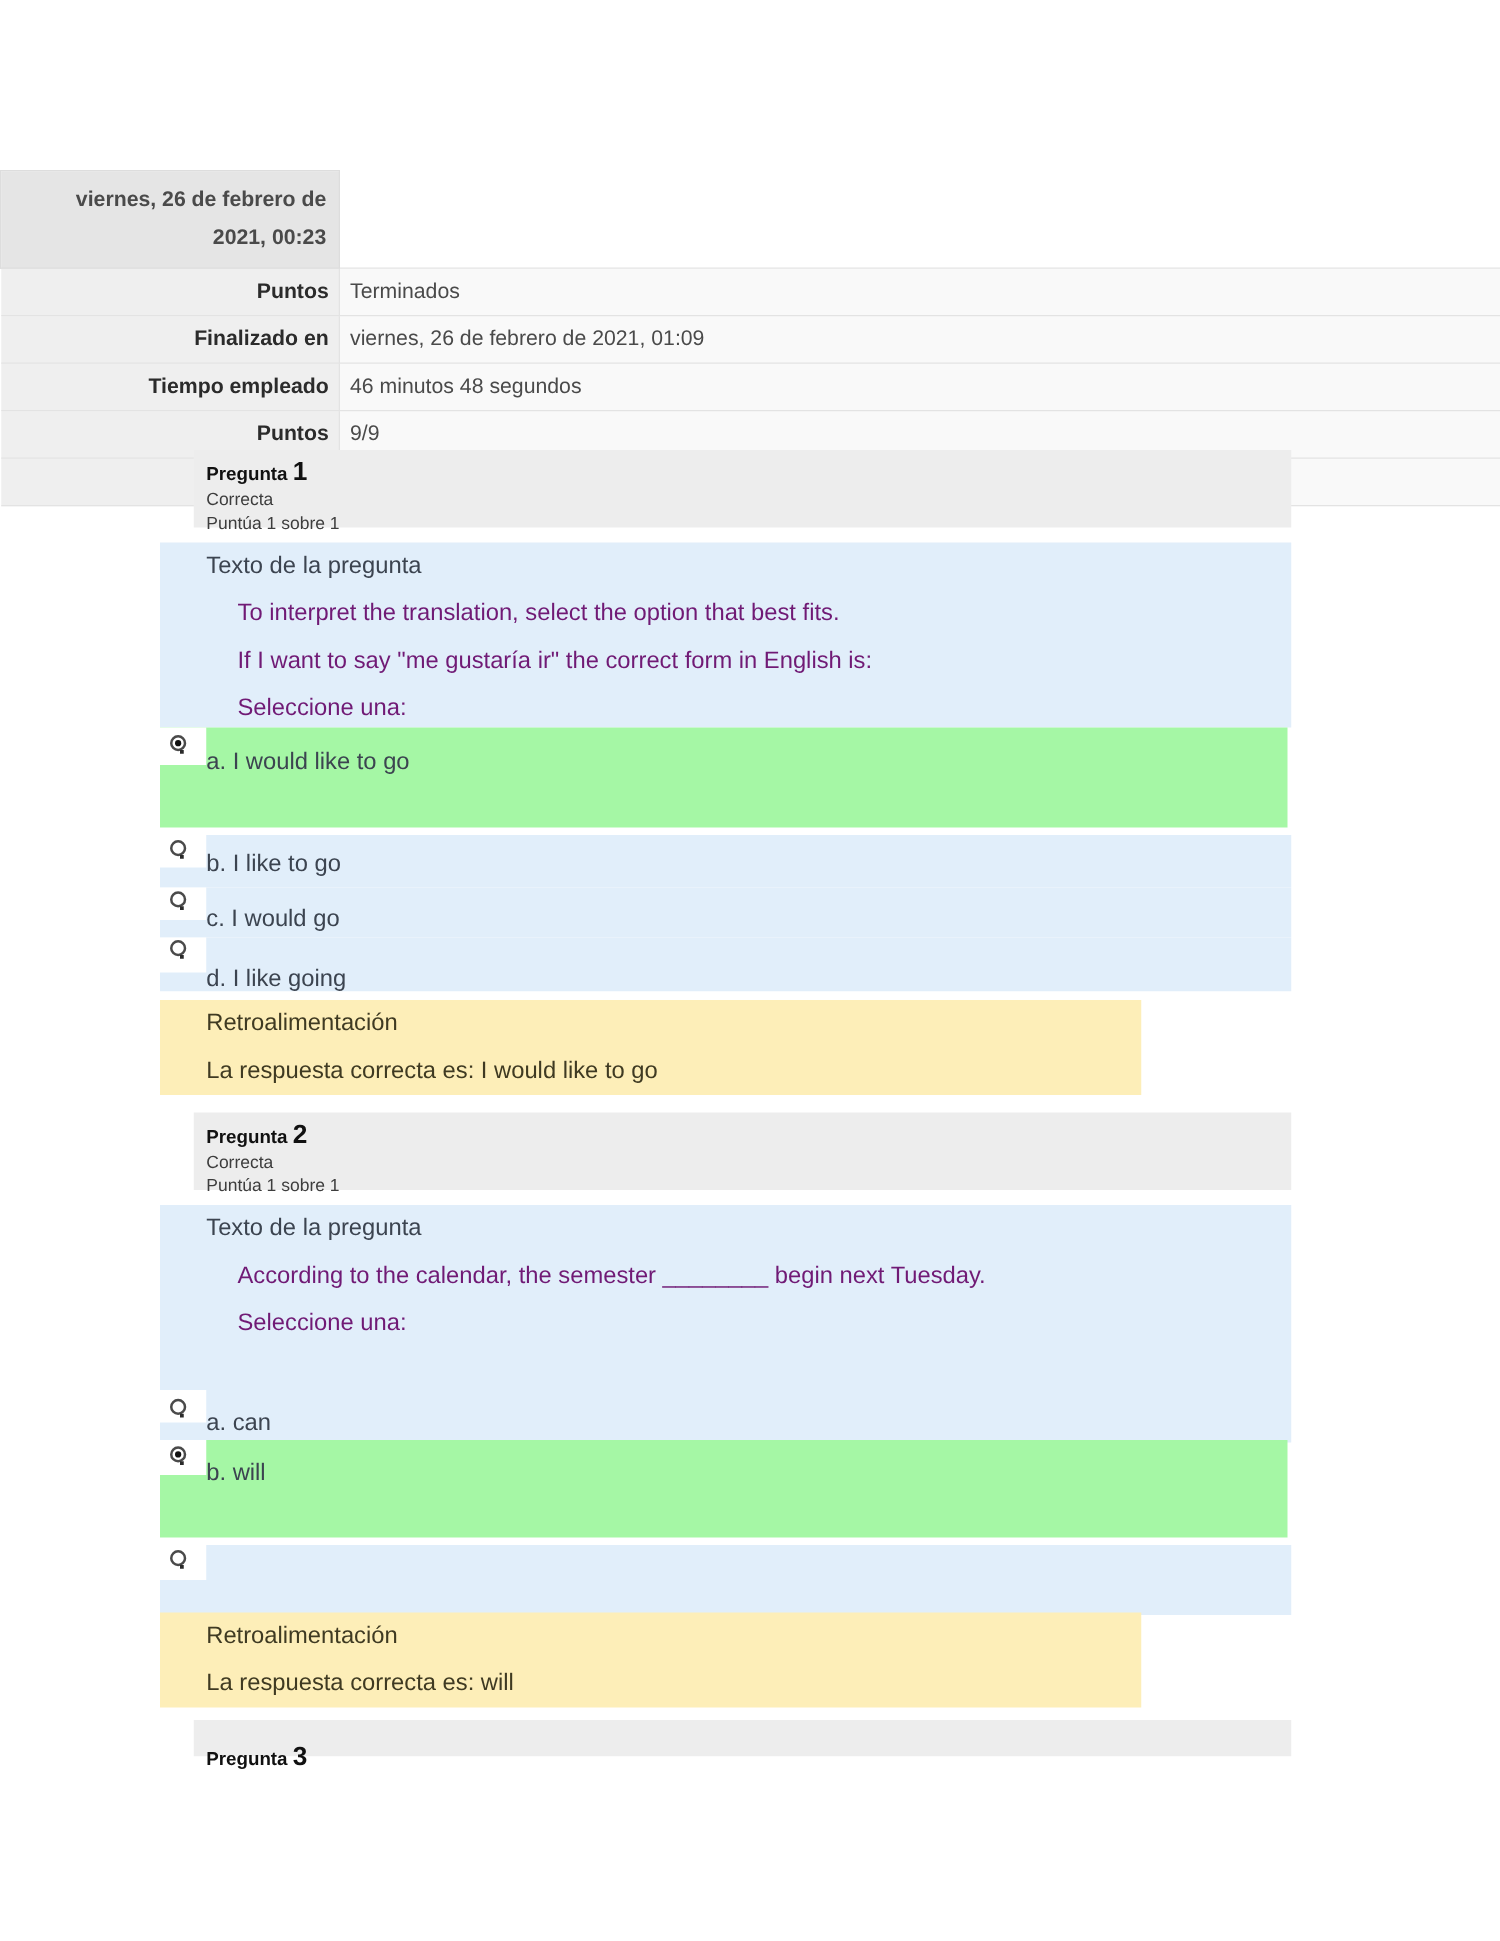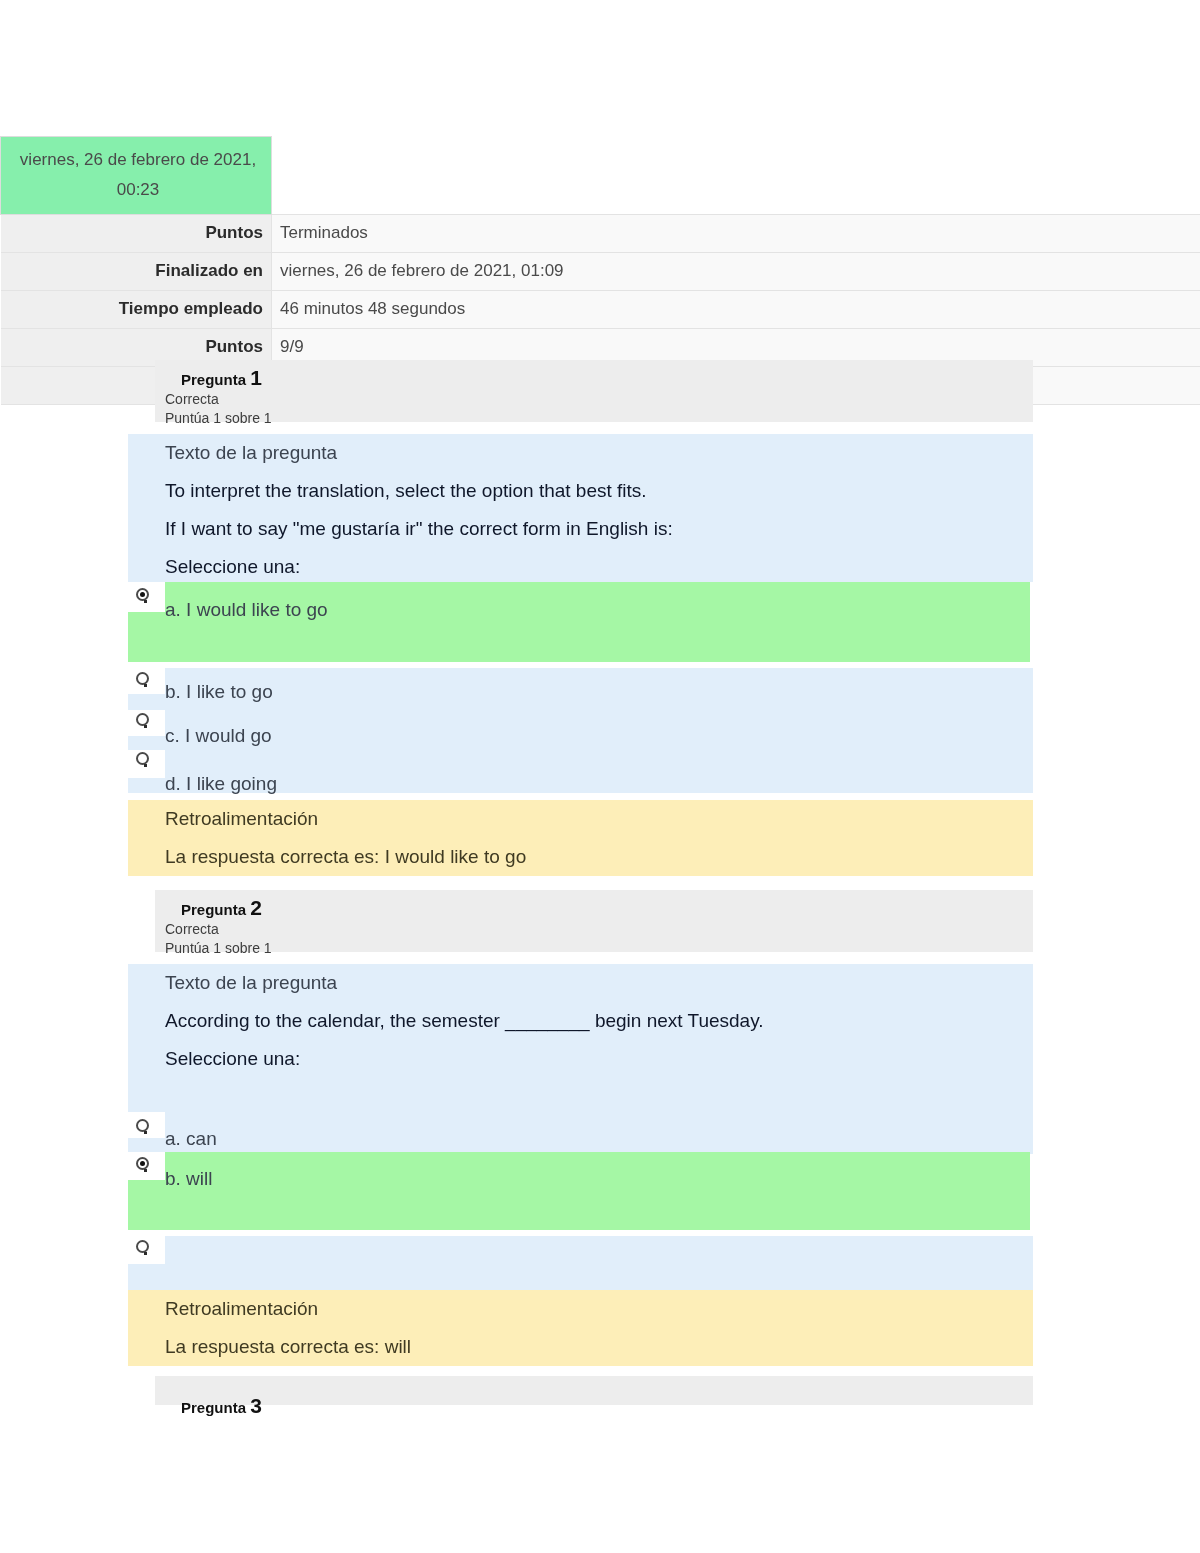--- a/index.html
+++ b/index.html
@@ -46,24 +46,24 @@
   }
   td.sum-value {
     background: #f9f9f9;
     color: #4a4a4a;
     padding-left: 12px;
   }
   td.sum-value b { color: #333; }
 
   tr.started td.started-cell {
     width: 246px;
-    background: #86efac;
+    background: #e5e5e5;
     border: 1px solid #dddddd;
-    text-align: center;
-    font-weight: normal;
+    text-align: right;
+    font-weight: bold;
     color: #4a4a4a;
     padding: 8px 10px 9px 14px;
     line-height: 30px;
   }
   tr.started td.blank-cell {
     background: #ffffff;
     border: none;
   }
 
   
@@ -75,21 +75,20 @@
     width: 878px;
     background: #ededed;
     padding: 8px 0 9px 10px;
     box-sizing: border-box;
   }
   .q-header .q-num {
     font-size: 15px;
     font-weight: bold;
     color: #111;
     line-height: 20px;
-    margin-left: 16px;
   }
   .q-header .q-num .big {
     font-size: 21px;
     font-weight: bold;
   }
   .q-header .q-state,
   .q-header .q-grade {
     font-size: 14px;
     color: #3d3d3d;
     line-height: 19px;
@@ -99,22 +98,23 @@
     position: absolute;
     left: 128px;
     width: 905px;
     background: #e1eefa;
     box-sizing: border-box;
   }
   .q-body .pad { padding: 0 0 0 37px; }
   .q-body .qline {
     font-size: 19px;
     line-height: 38px;
-    color: #0f172a;
+    color: #701a75;
     padding: 0;
+    margin-left: 25px;
   }
   .q-body .qtitle {
     font-size: 19px;
     line-height: 38px;
     color: #3c4450;
   }
 
   .opt-block {
     position: absolute;
     box-sizing: border-box;
@@ -163,21 +163,21 @@
     left: 6px;
     top: 10px;
     width: 3px;
     height: 3px;
     background: #2b2b2b;
   }
 
   .fb-block {
     position: absolute;
     left: 128px;
-    width: 905px;
+    width: 785px;
     background: #fdeeb8;
     box-sizing: border-box;
   }
   .fb-block .pad { padding-left: 37px; }
   .fb-block .fbline {
     font-size: 19px;
     line-height: 38px;
     color: #3f3a22;
   }
 </style>

